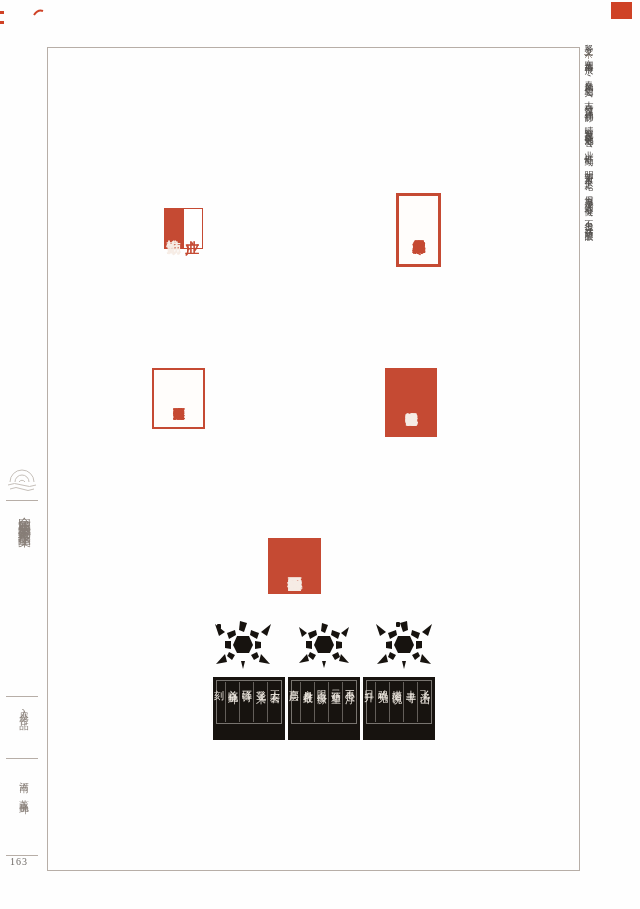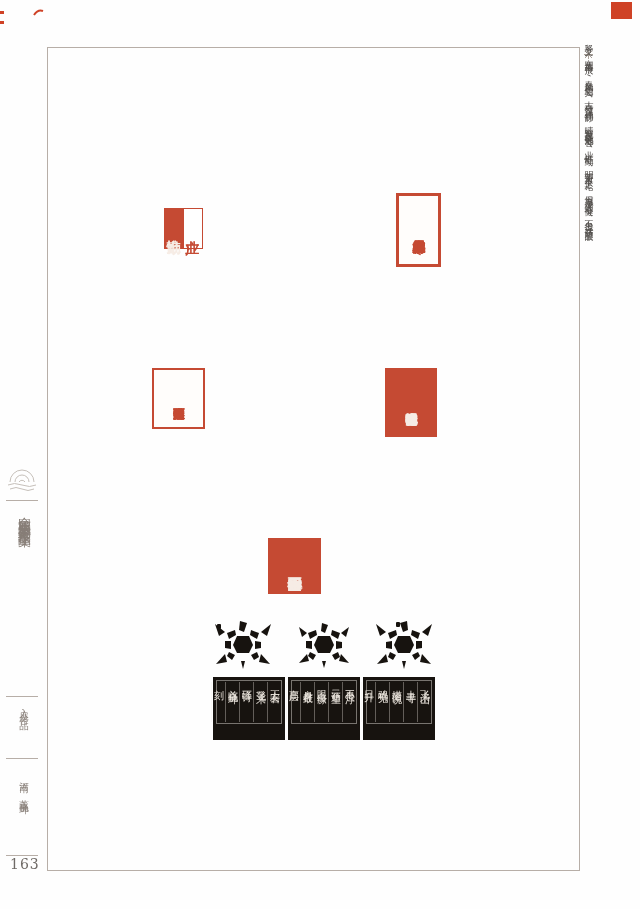--- a/index.html
+++ b/index.html
@@ -25,22 +25,22 @@
   
   .emblem{position:absolute;left:6px;top:464px;}
   .sep{position:absolute;left:6px;width:32px;height:1px;background:#b7aea7;}
   .sep.s0{top:500px;} .sep.s1{top:696px;} .sep.s2{top:758px;} .sep.s3{top:855px;}
   .series{position:absolute;left:15px;top:506px;height:186px;
           font-size:13px;letter-spacing:1.5px;color:#877e77;}
   .section{position:absolute;left:17px;top:701px;height:56px;
            font-size:9.5px;letter-spacing:4px;color:#877e77;}
   .artist{position:absolute;left:17px;top:774px;height:74px;
           font-size:9.5px;letter-spacing:2.5px;color:#877e77;}
-  .page-number{position:absolute;left:10px;top:856px;font-size:14px;
-               letter-spacing:1px;color:#6f6a66;}
+  .page-number{position:absolute;left:10px;top:856px;font-size:10px;
+               letter-spacing:1px;color:#6f6a66;font-family:Liberation Serif, serif;}
 
   
   .seal{position:absolute;box-sizing:border-box;display:flex;
         align-items:center;justify-content:center;}
   .seal-text{writing-mode:vertical-rl;text-orientation:upright;line-break:anywhere;
              overflow:hidden;text-align:center;}
   .seal-a{left:164px;top:208px;width:39px;height:41px;border:1px solid #c54a33;
           display:flex;flex-direction:row;align-items:stretch;padding:0;}
   .seal-a .half{width:50%;display:flex;align-items:center;justify-content:center;
                 font-size:14px;font-weight:bold;}

